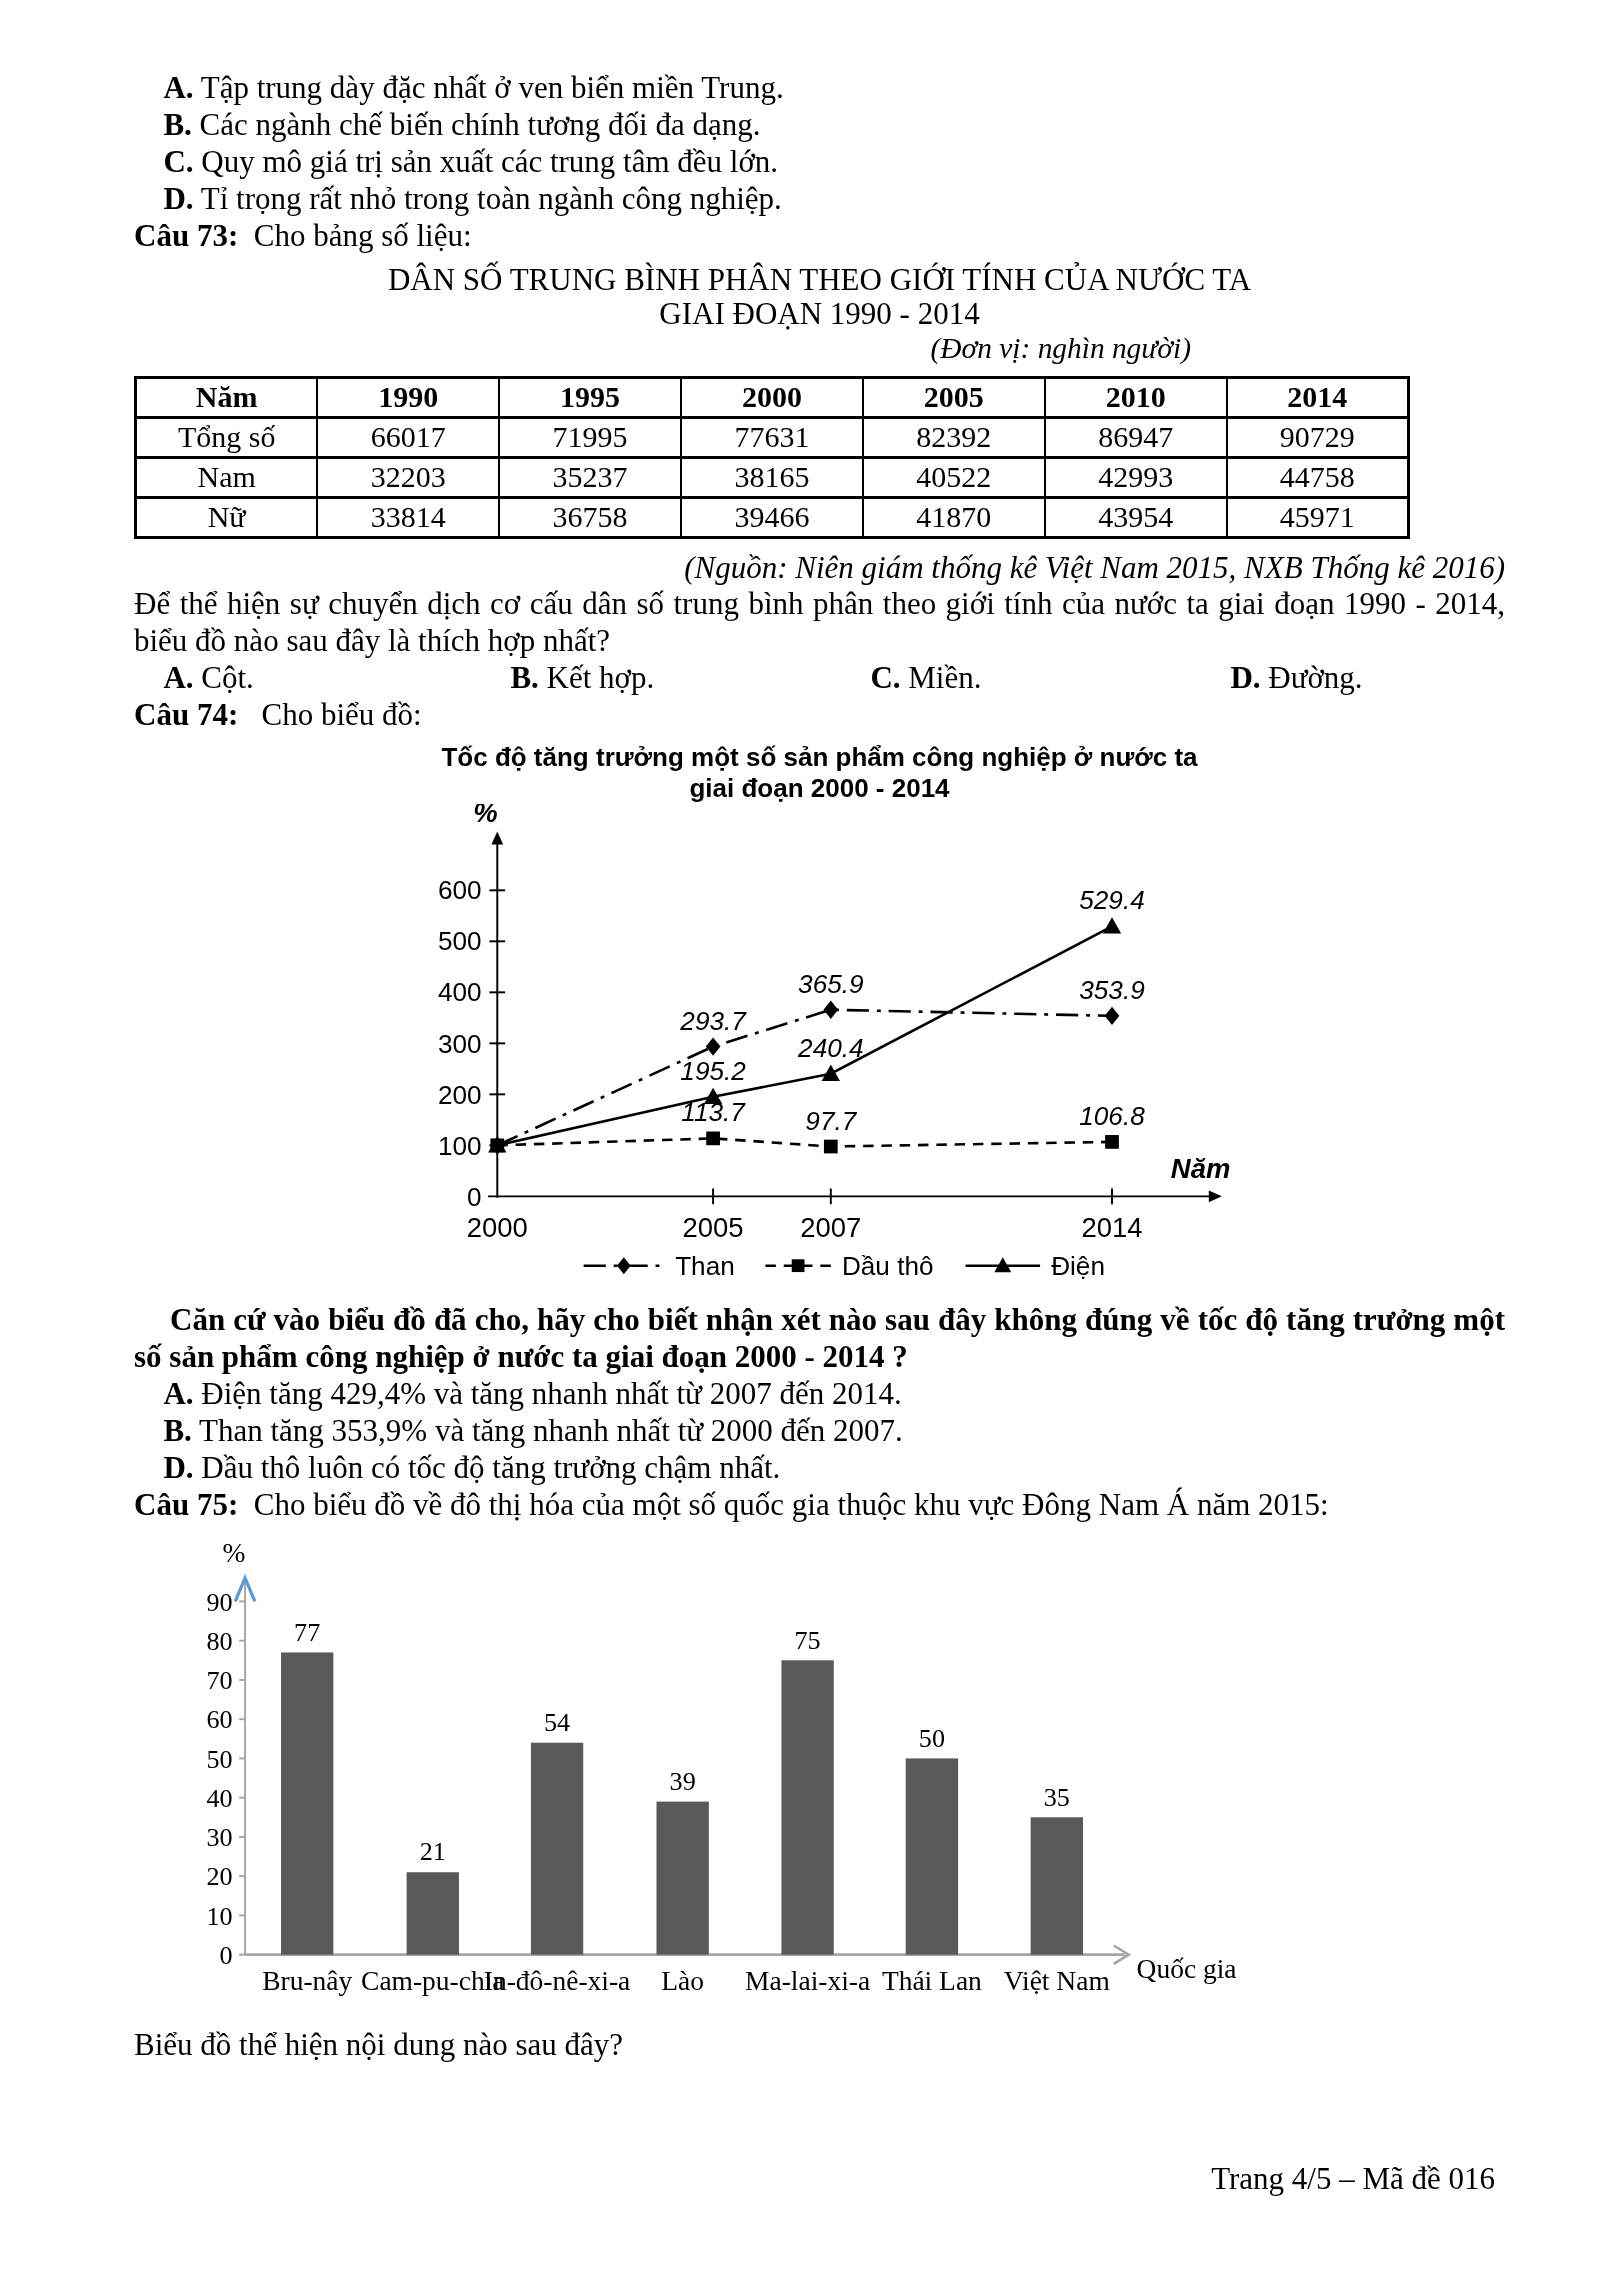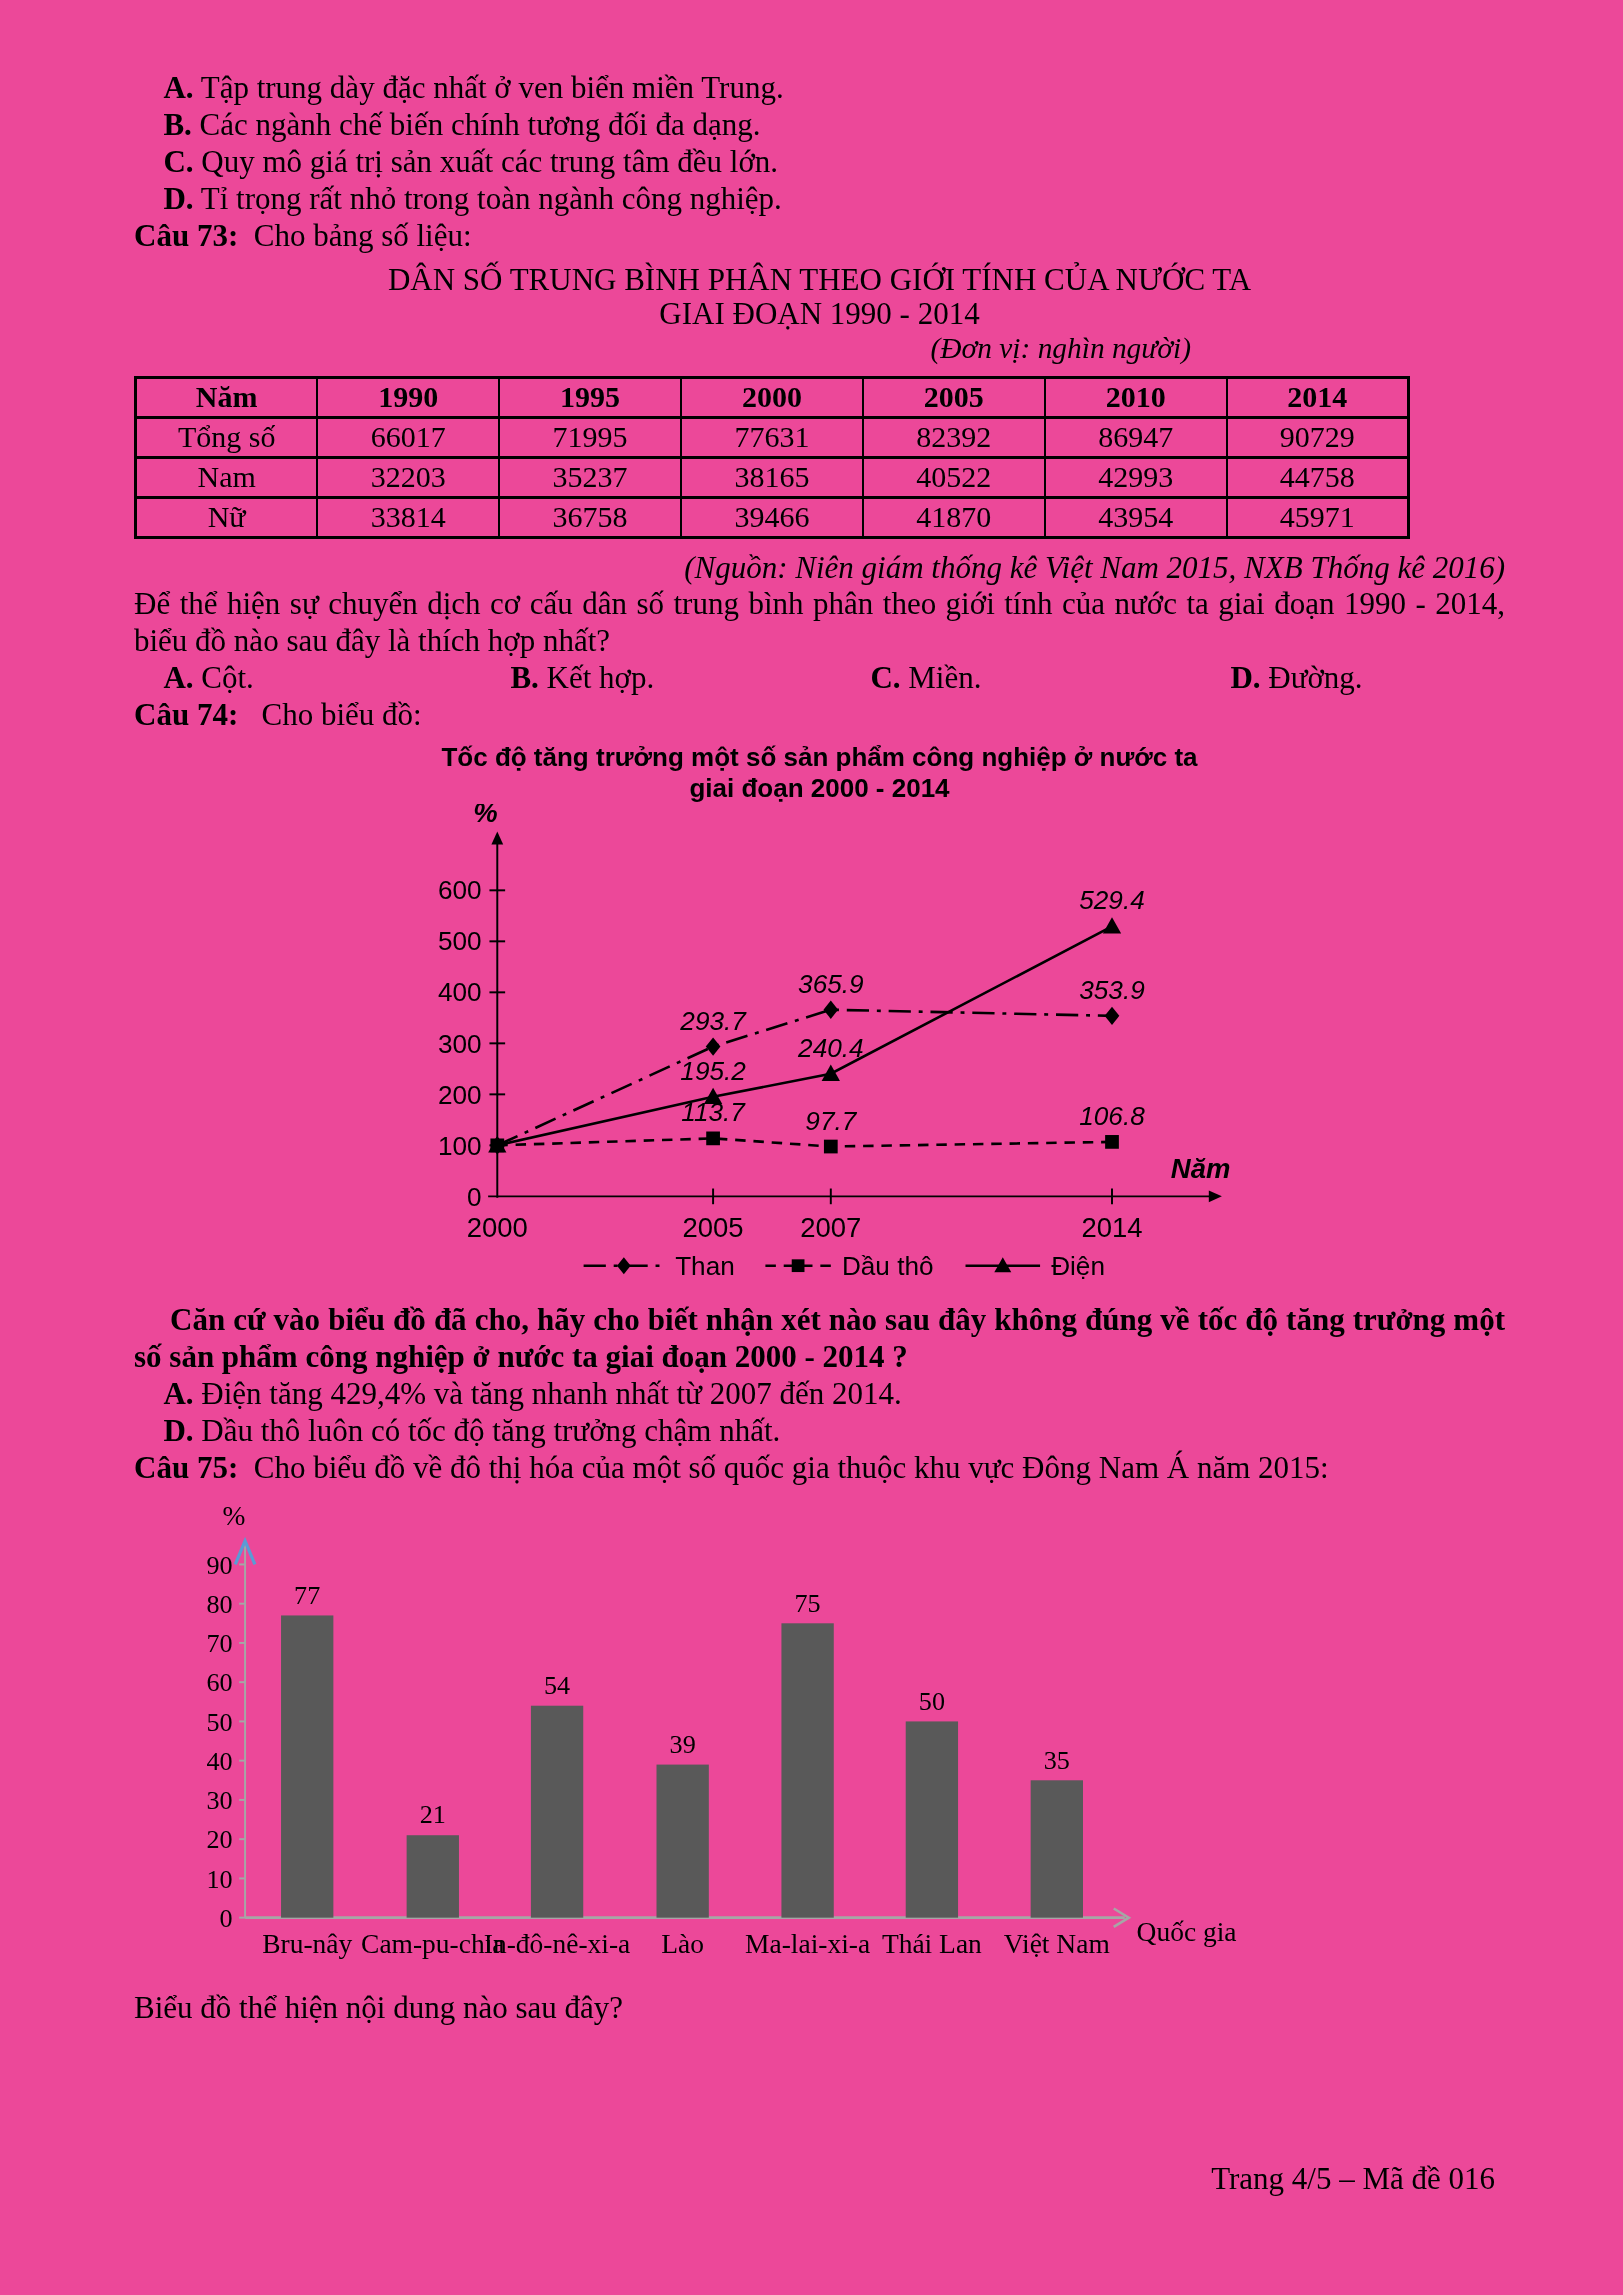--- a/index.html
+++ b/index.html
@@ -1,19 +1,19 @@
 <!DOCTYPE html>
 <html style="font-size:10.5px"><head>
 <meta charset="utf-8">
 <style>
   html,body{margin:0;padding:0;background:#777;}
   .page{
     position:relative;
     width:1623px;height:2295px;
-    background:#ec4899;
+    background:#ffffff;
     margin:0 auto;
     font-family:"Liberation Serif", serif;
     font-size:31px;
     color:#000;
     overflow:hidden;
   }
   .content{position:absolute;left:134px;top:69px;width:1371px;}
   .opt-line{margin-left:29.4px;line-height:37px;}
   .opt-label{font-weight:bold;}
   .q-line{line-height:37px;}
@@ -183,20 +183,21 @@
           <line x1="846" y1="706" x2="960" y2="706" stroke="#000" stroke-width="4" stroke-dasharray=""></line>
           <polygon points="903,693 916,716.14 890,716.14" fill="#000"></polygon>
           <text x="977" y="720" font-size="40" font-family="&quot;Liberation Sans&quot;, sans-serif">Điện</text>
         </svg>
     </div>
 
     <div class="para para-indent"><span>Căn cứ vào biểu đồ đã cho, hãy cho biết nhận xét nào sau đây </span><b>không</b><span> đúng về tốc độ tăng trưởng một số sản phẩm công nghiệp ở nước ta giai đoạn 2000 - 2014 ?</span></div>
 
     <div>
       <div class="opt-line"><span class="opt-label">A.</span> <span>Điện tăng 429,4% và tăng nhanh nhất từ 2007 đến 2014.</span></div>
+      <div class="opt-line"><span class="opt-label">B.</span> <span>Than tăng 353,9% và tăng nhanh nhất từ 2000 đến 2007.</span></div>
       <div class="opt-line"><span class="opt-label">D.</span> <span>Dầu thô luôn có tốc độ tăng trưởng chậm nhất.</span></div>
     </div>
 
     <div class="q-line"><span class="q-label">Câu 75:</span>&nbsp; <span>Cho biểu đồ về đô thị hóa của một số quốc gia thuộc khu vực Đông Nam Á năm 2015:</span></div>
 
     <svg id="barchart" width="1112" height="471" viewBox="0 0 1700 720" style="font-size:47px">
         <line x1="75" y1="68" x2="75" y2="640" stroke="#a6a6a6" stroke-width="3"></line>
         <polyline points="60,100 75,64 90,100" fill="none" stroke="#5b9bd5" stroke-width="5"></polyline>
         <line x1="66" y1="640" x2="75" y2="640" stroke="#a6a6a6" stroke-width="3"></line>
         <text x="56" y="654" text-anchor="end" font-size="40" font-family="&quot;Liberation Serif&quot;, serif">0</text>

